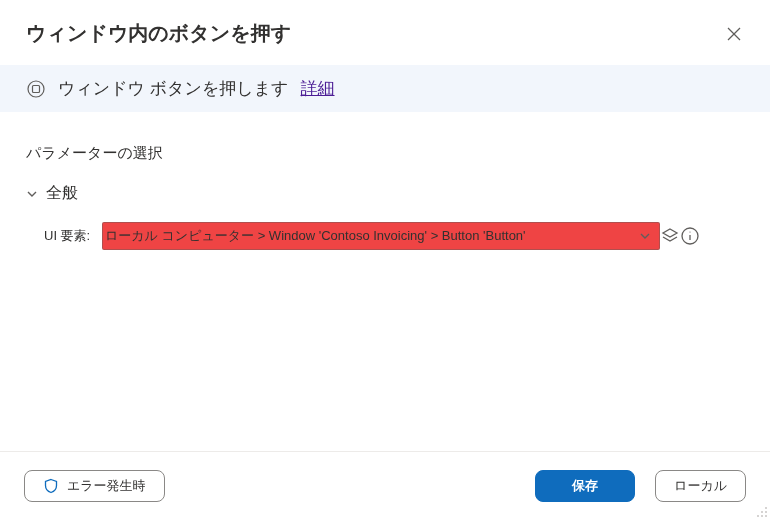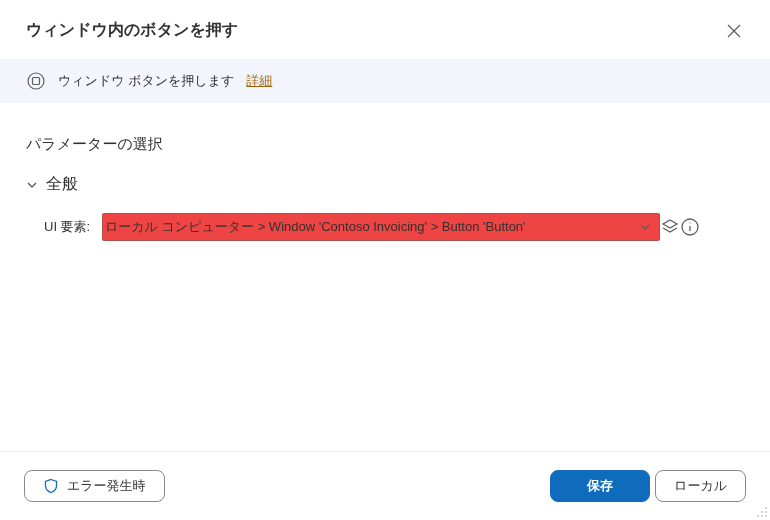--- a/index.html
+++ b/index.html
@@ -1,37 +1,37 @@
 <!DOCTYPE html>
 <html><head>
 <meta charset="utf-8">
 <style>
   * { box-sizing: border-box; margin: 0; padding: 0; }
   html, body { width: 770px; height: 520px; font-family: "Segoe UI", "Yu Gothic UI", "Meiryo", sans-serif; background: #ffffff; color: #323130; overflow: hidden; }
   .dialog { width: 100%; height: 100%; display: flex; flex-direction: column; position: relative; }
   .header { display: flex; align-items: center; justify-content: space-between; padding: 20px 26px 18px 26px; }
-  .title { font-size: 16px; font-weight: 600; color: #323130; }
+  .title { font-size: 20px; font-weight: 600; color: #323130; }
   .close-btn { width: 20px; height: 20px; display: flex; align-items: center; justify-content: center; cursor: pointer; color: #605e5c; }
   .close-btn svg { width: 14px; height: 14px; }
-  .info-banner { background: #f2f6fc; padding: 12px 26px; display: flex; align-items: center; gap: 12px; font-size: 13px; color: #323130; }
+  .info-banner { background: #f2f6fc; padding: 12px 26px; display: flex; align-items: center; gap: 12px; font-size: 17px; color: #323130; }
   .info-icon { width: 20px; height: 20px; display: flex; align-items: center; justify-content: center; color: #605e5c; }
-  .info-link { color: #a16207; text-decoration: underline; cursor: pointer; }
+  .info-link { color: #4c1d95; text-decoration: underline; cursor: pointer; }
   .body { flex: 1; padding: 24px 26px 10px 26px; overflow: auto; }
   .section-title { font-size: 15px; color: #323130; margin-bottom: 20px; margin-top: 8px; }
   .group-header { display: flex; align-items: center; gap: 8px; cursor: pointer; margin-bottom: 18px; font-size: 16px; color: #323130; }
   .group-chevron { width: 12px; height: 12px; display: flex; align-items: center; justify-content: center; color: #605e5c; }
   .param-row { display: flex; align-items: center; gap: 0; padding-left: 18px; }
   .param-label { font-size: 13px; color: #323130; white-space: nowrap; min-width: 58px; }
   .dropdown { flex: 1; height: 28px; border: 1px solid #605e5c70; border-radius: 2px; display: flex; align-items: center; justify-content: space-between; padding: 0 8px 0 2px; font-size: 13px; color: #323130; background: #ef4444; cursor: pointer; max-width: 558px; }
   .dropdown .chev { width: 12px; height: 12px; color: #605e5c; }
   .row-icon { width: 20px; height: 20px; display: flex; align-items: center; justify-content: center; color: #605e5c; cursor: pointer; }
   .footer { border-top: 1px solid #edebe9; padding: 18px 24px; display: flex; align-items: center; justify-content: space-between; }
   .btn { height: 32px; border: 1px solid #8a8886; border-radius: 8px; background: #fff; font-size: 13px; padding: 0 18px; display: inline-flex; align-items: center; gap: 8px; cursor: pointer; color: #323130; }
   .btn.primary { background: #0f6cbd; border-color: #0f6cbd; color: #fff; font-weight: 600; padding: 0 36px; }
-  .footer-right { display: flex; gap: 5px; }
+  .footer-right { display: flex; gap: 20px; }
   .shield { width: 16px; height: 16px; color: #0f6cbd; }
   .resize-grip { position: absolute; right: 2px; bottom: 2px; width: 12px; height: 12px; color: #c8c6c4; }
 </style>
 </head>
 <body>
 
 <div class="dialog">
 
   <div class="header">
     <div class="title">ウィンドウ内のボタンを押す</div>

